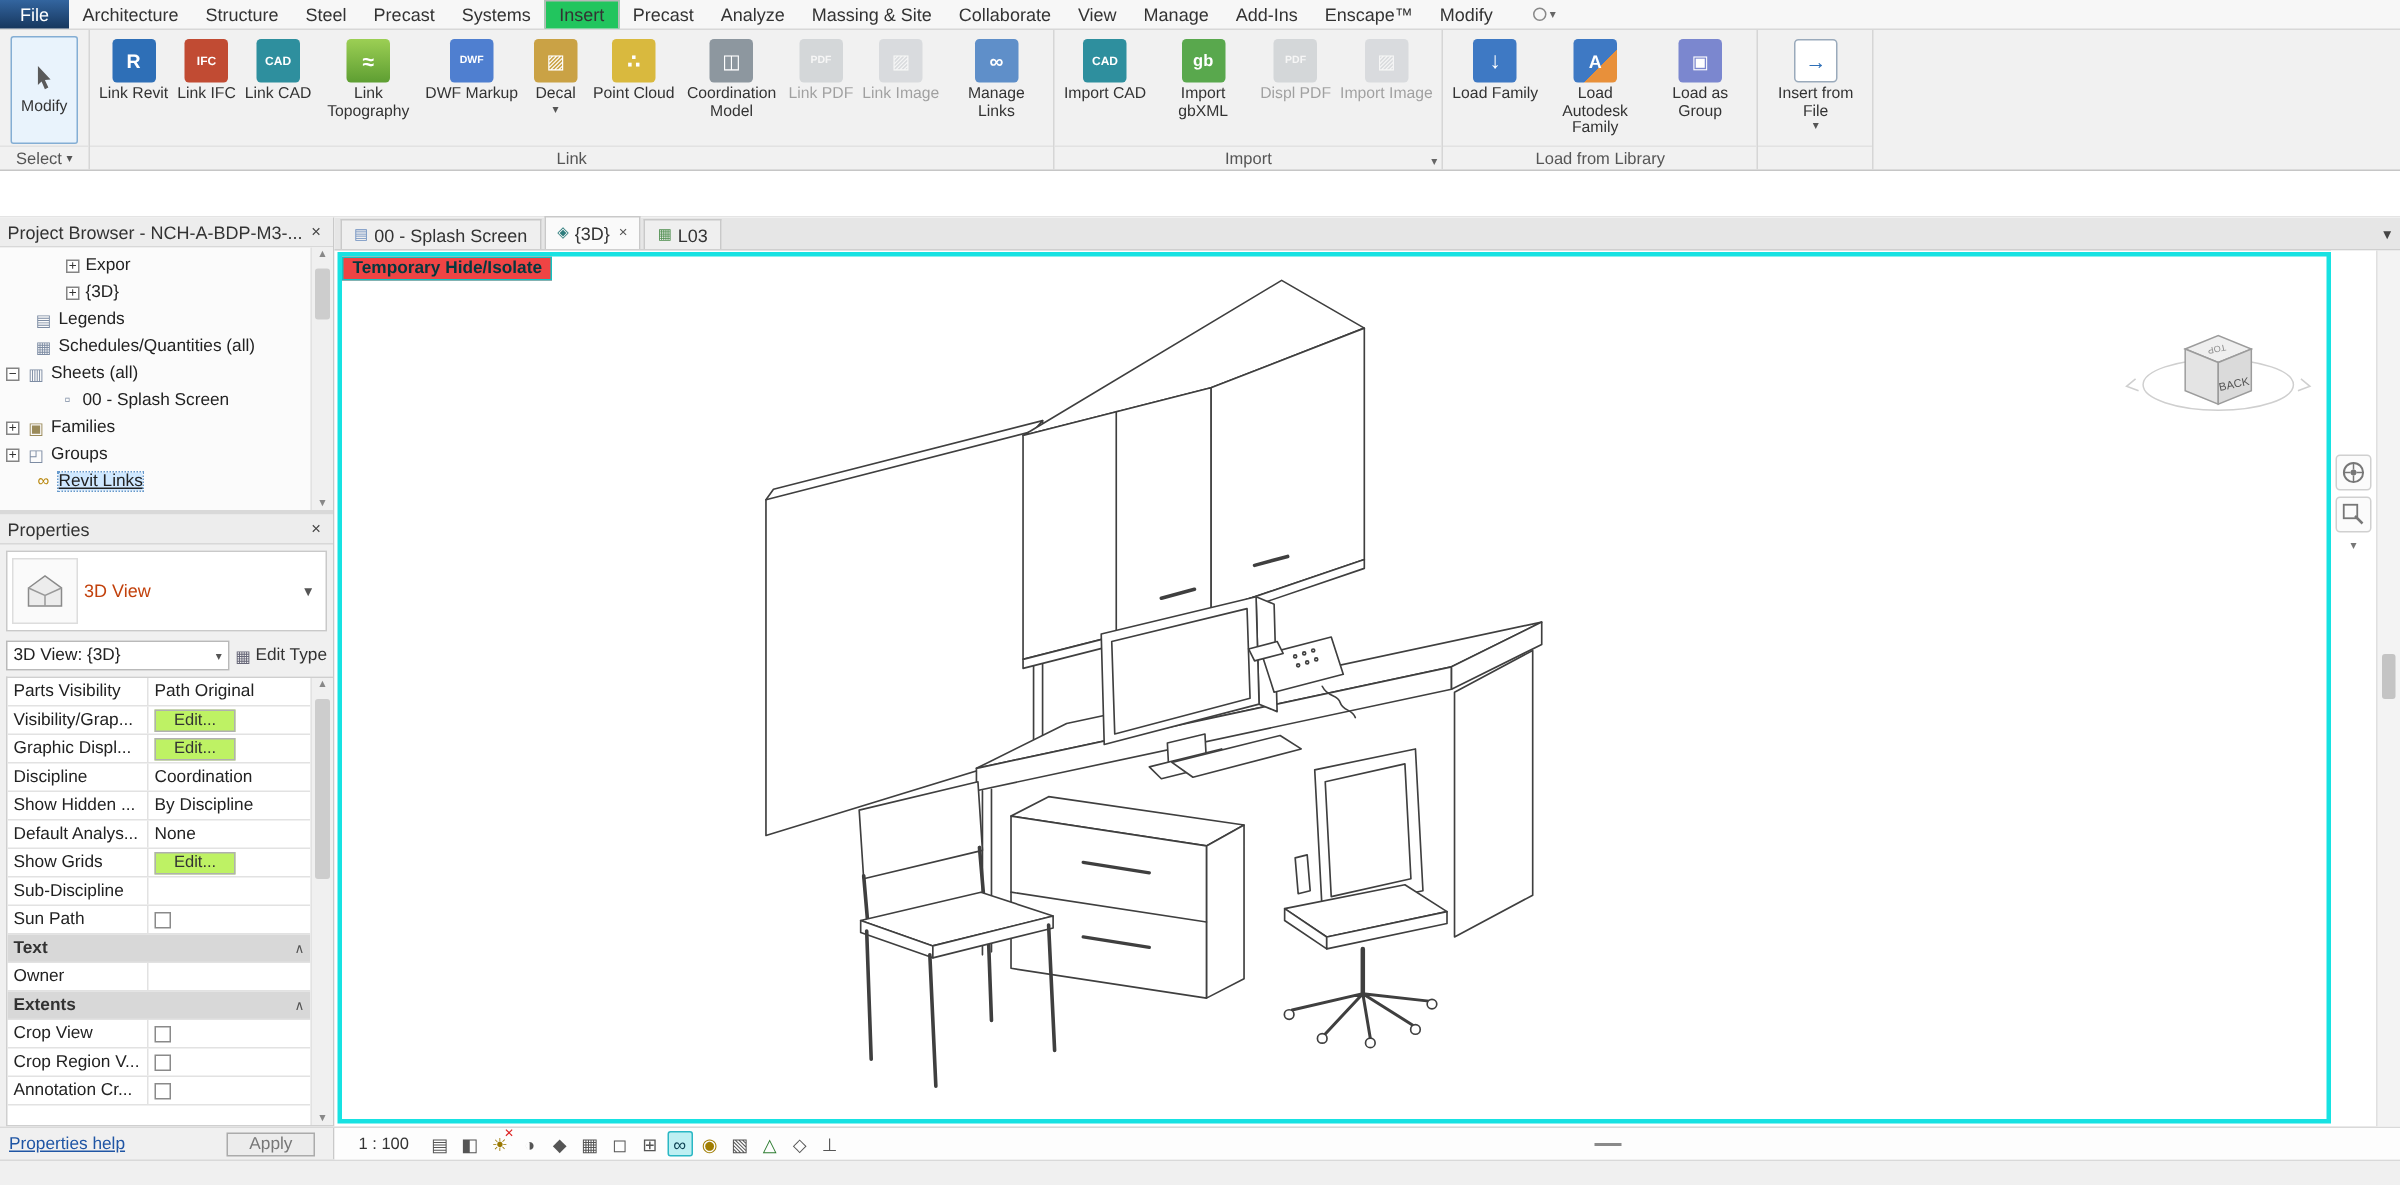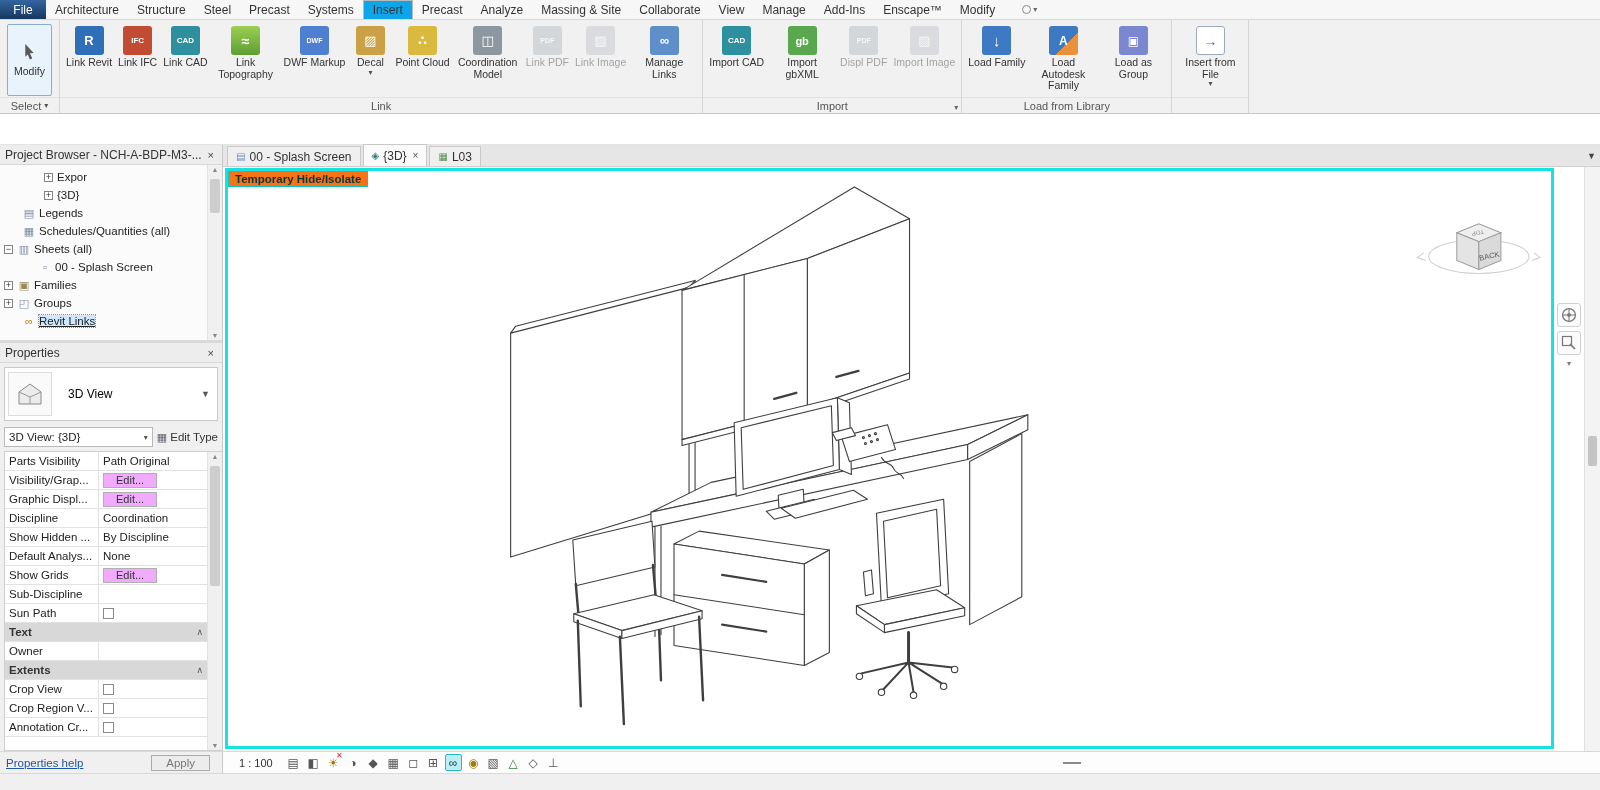--- a/index.html
+++ b/index.html
@@ -5,21 +5,21 @@
 *{box-sizing:border-box;margin:0;padding:0}
 html,body{width:1600px;height:790px;overflow:hidden}
 body{font-family:"Liberation Sans","DejaVu Sans",sans-serif;font-size:12px;color:#222;background:#e9e9e9}
 #app{width:1600px;height:790px;display:flex;flex-direction:column}
 
 
 .tabrow{height:20px;background:#f7f7f7;display:flex;align-items:stretch;border-bottom:1px solid #d8d8d8}
 .file-btn{width:46px;background:linear-gradient(#33659f,#17375e);color:#fff;display:flex;align-items:center;justify-content:center}
 .rtabs{display:flex}
 .rtab{padding:0 9px;display:flex;align-items:center;color:#333;white-space:nowrap}
-.rtab.active{background:#0ea5e9;border:1px solid #b9b9b9;border-bottom:none}
+.rtab.active{background:#22c55e;border:1px solid #b9b9b9;border-bottom:none}
 .ribbon-toggle{margin-left:18px;display:flex;align-items:center;color:#666;gap:2px}
 .ribbon-toggle .circ{width:9px;height:9px;border:1px solid #888;border-radius:50%}
 .ribbon-toggle .car{font-size:8px}
 
 
 .ribbon{height:94px;background:#f1f1f1;display:flex;border-bottom:1px solid #c6c6c6}
 .modify-zone{width:60px;display:flex;flex-direction:column;border-right:1px solid #d6d6d6}
 .modify-btn{margin:4px 7px 1px;flex:1;background:#e9f3fc;border:1px solid #84aed4;border-radius:2px;display:flex;flex-direction:column;align-items:center;justify-content:center;gap:3px}
 .modify-btn .mlab{font-size:10.5px;color:#333}
 .rg-label,.select-row{height:16px;font-size:11px;color:#555;display:flex;align-items:center;justify-content:center;border-top:1px solid #e2e2e2;position:relative}
@@ -77,53 +77,53 @@
 .revit-links-icon::before{content:"∞";color:#b8860b}
 .tlabel.selected{background:#cfe8ff;outline:1px dotted #6699cc;text-decoration:underline}
 .vsb{width:15px;flex:none;background:#f0f0f0;border-left:1px solid #e2e2e2;position:relative}
 .vsb .thumb{position:absolute;left:2px;right:2px;background:#cdcdcd;border-radius:2px}
 .vsb .ar{position:absolute;left:0;right:0;text-align:center;font-size:7px;color:#888}
 
 
 .props{flex:1;display:flex;flex-direction:column;min-height:0}
 .typebox{margin:4px;height:54px;background:#fff;border:1px solid #c9c9c9;display:flex;align-items:center;padding:3px}
 .thumb3d{width:44px;height:44px;border:1px solid #ddd;background:#fafafa;display:flex;align-items:center;justify-content:center;flex:none}
-.typename{margin-left:16px;color:#000000}
+.typename{margin-left:4px;color:#c2410c}
 .typearrow{margin-left:auto;color:#555;font-size:9px;padding:0 4px}
 .comborow{height:24px;display:flex;align-items:center;padding:0 4px;gap:4px}
 .combo{flex:1;height:20px;background:#fff;border:1px solid #b9b9b9;display:flex;align-items:center;padding:0 4px;font-size:11.5px;white-space:nowrap;overflow:hidden}
 .combo .car{margin-left:auto;font-size:8px;color:#555}
 .edittype{display:flex;align-items:center;gap:3px;font-size:11.5px;color:#333;white-space:nowrap}
 .edittype .g{color:#667;font-size:11px}
 .gridwrap{flex:1;display:flex;min-height:0;margin:2px 0 0 4px;border:1px solid #cfcfcf;border-right:none;background:#fff}
 .grid{flex:1;overflow:hidden}
 .prow{height:19px;display:flex;border-bottom:1px solid #e2e2e2;align-items:stretch;font-size:11.5px}
 .prow.section{background:#d8d8d8;font-weight:bold;align-items:center;padding:0 4px;color:#333}
 .sec-ch{margin-left:auto;font-size:9px;color:#555;font-weight:normal}
 .pcell{display:flex;align-items:center;padding:0 4px;overflow:hidden;white-space:nowrap}
 .plabel{width:94px;flex:none;border-right:1px solid #e2e2e2;color:#222}
 .pvalue{flex:1}
-.cellbtn{border:1px solid #b0b0b0;background:#f0abfc;padding:0 12px;height:15px;display:inline-flex;align-items:center;font-size:11px;color:#333}
+.cellbtn{border:1px solid #b0b0b0;background:#bef264;padding:0 12px;height:15px;display:inline-flex;align-items:center;font-size:11px;color:#333}
 .cb{width:11px;height:11px;border:1px solid #8a8a8a;background:#fff;display:inline-block}
 
 
 .canvaszone{flex:1;display:flex;flex-direction:column;background:#fff;min-width:0}
 .viewtabs{height:22px;background:#e6e6e6;display:flex;align-items:flex-end;padding-left:4px;border-bottom:1px solid #cfcfcf}
 .vtab{height:20px;display:flex;align-items:center;gap:4px;padding:0 8px;background:#efefef;border:1px solid #c9c9c9;border-bottom:none;margin-right:2px;color:#333;white-space:nowrap}
 .vtab.active{background:#fafafa;height:22px}
 .vtx{color:#555;font-size:10px;margin-left:2px}
 .tabicon{font-size:10px;display:inline-flex}
 .tabicon.sheet-icon::before{content:"▤";color:#6c8ebf}
 .tabicon.view3d-icon::before{content:"◈";color:#2e7d7d}
 .tabicon.plan-icon::before{content:"▦";color:#4e8e4e}
 .vt-dd{margin-left:auto;margin-right:4px;font-size:9px;color:#444;align-self:center}
 .canvasrow{flex:1;display:flex;min-height:0}
 .canvas{flex:1;position:relative;background:#fff;border:3px solid #17e2e2;margin:1px 0 2px 2px;overflow:hidden}
 .canvas svg{position:absolute;inset:0;width:100%;height:100%}
-.hideiso{position:absolute;top:0;left:0;background:#f97316;border:1px solid #10c4c4;color:#062;color:#04383f;font-size:11.5px;font-weight:bold;padding:1px 6px;z-index:5}
+.hideiso{position:absolute;top:0;left:0;background:#ef4444;border:1px solid #10c4c4;color:#062;color:#04383f;font-size:11.5px;font-weight:bold;padding:1px 6px;z-index:5}
 .rightstrip{width:30px;flex:none;background:#fff;display:flex;flex-direction:column;align-items:center;padding-top:136px;gap:4px}
 .navbtn{width:24px;height:24px;border:1px solid #d0d0d0;background:#fbfbfb;border-radius:3px;display:flex;align-items:center;justify-content:center}
 .navchev{font-size:8px;color:#777}
 .canvasscroll{width:16px;flex:none;background:#f3f3f3;border-left:1px solid #e0e0e0;position:relative}
 .canvasscroll .thumb{position:absolute;left:3px;right:3px;top:46%;height:30px;background:#c4c4c4;border-radius:2px}
 
 
 .controlsrow{height:22px;display:flex;background:#f5f5f5;border-top:1px solid #d9d9d9}
 .props-footer{width:223px;flex:none;display:flex;align-items:center;padding:0 6px;border-right:1px solid #c9c9c9;background:#f0f0f0}
 .helplink{color:#1f55a4;text-decoration:underline;font-size:11.5px}

